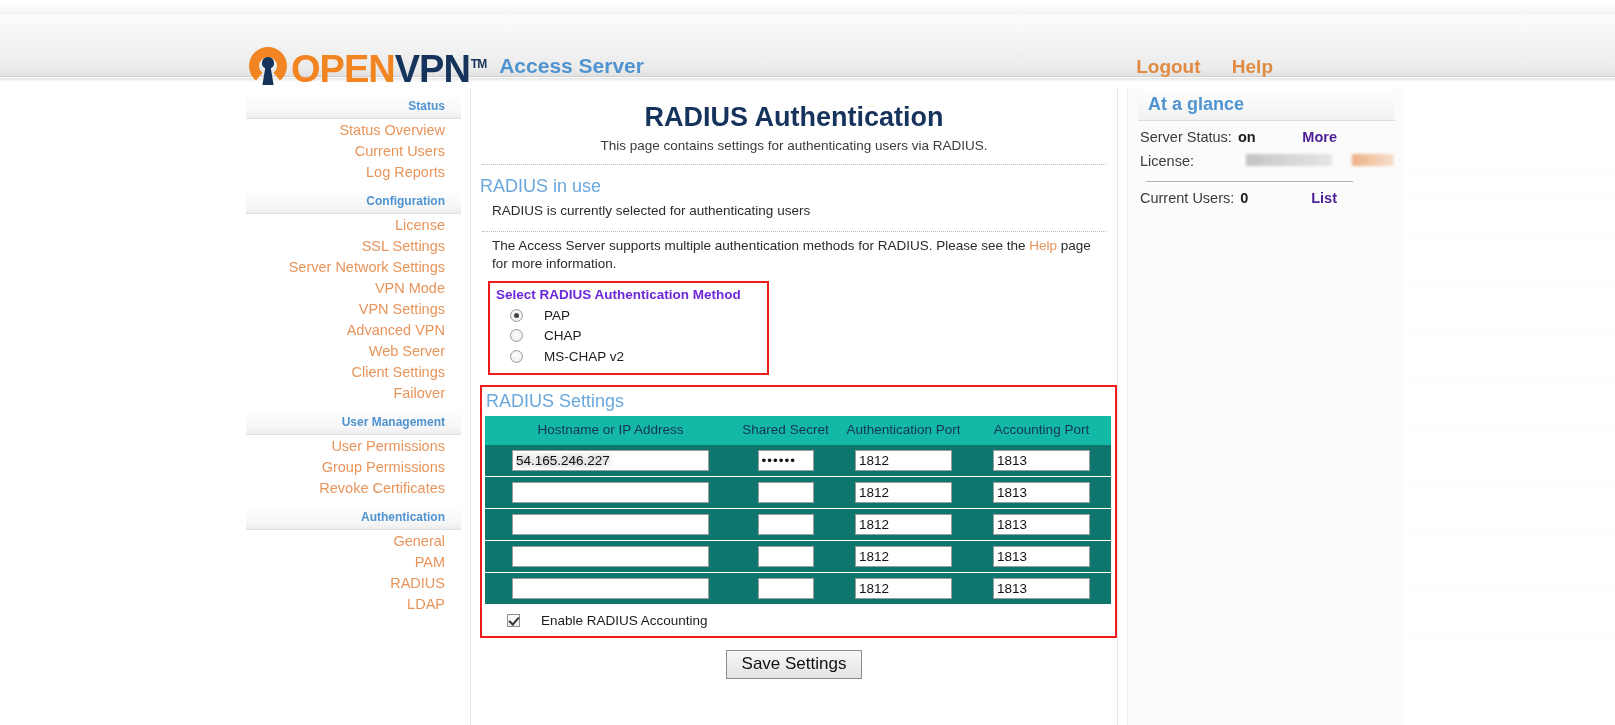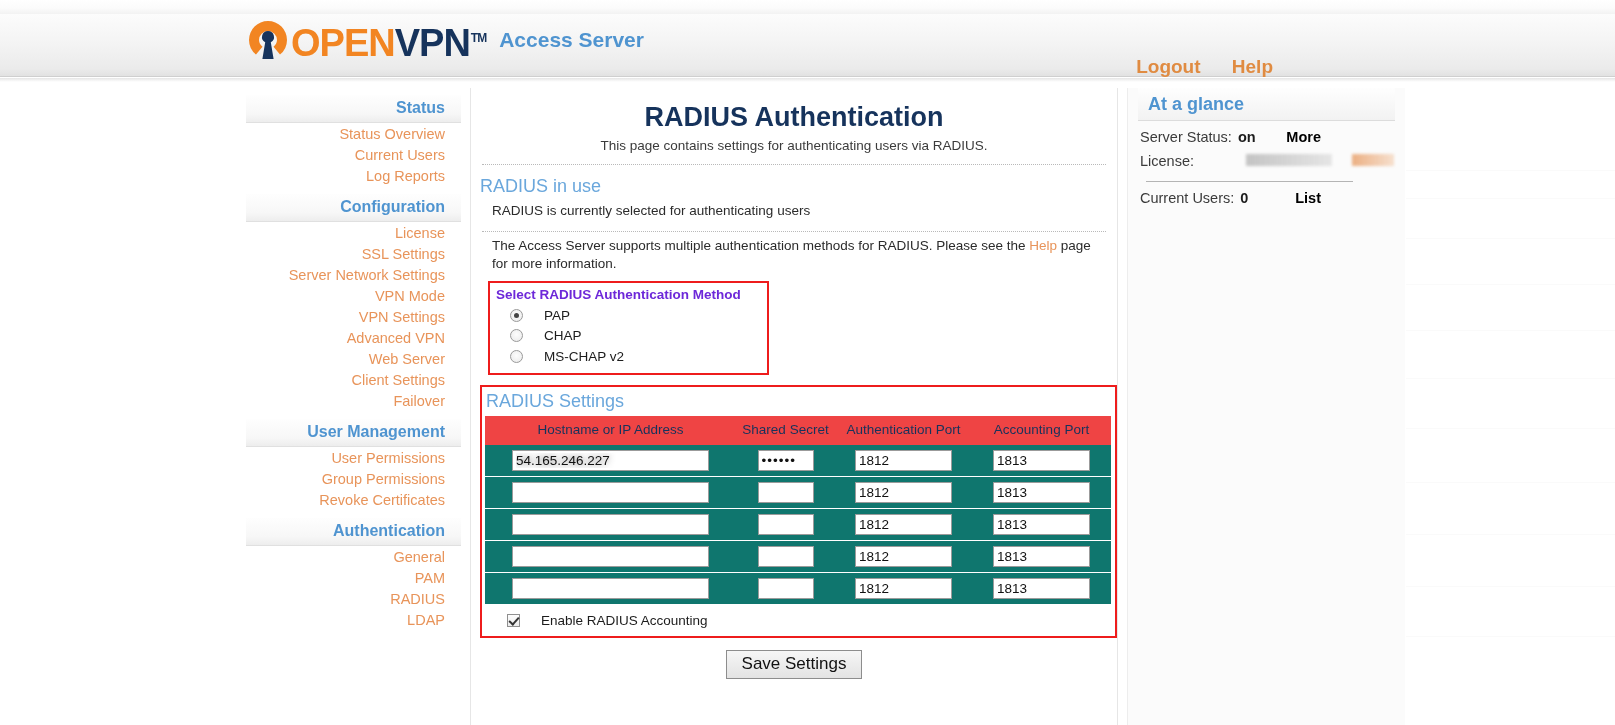--- a/index.html
+++ b/index.html
@@ -21,21 +21,21 @@
     background: linear-gradient(to bottom, #fcfcfc 0%, #f4f4f4 45%, #ebebeb 88%, #e2e2e2 100%);
     border-bottom: 1px solid #cfcfcf;
   }
   #header-shadow {
     position: absolute; left: 0; top: 78px; width: 1615px; height: 4px;
     background: linear-gradient(to bottom, rgba(0,0,0,0.10), rgba(0,0,0,0));
   }
 
   
   #logo-wrap {
-    position: absolute; left: 246px; top: 16px;
+    position: absolute; left: 246px; top: 42px;
     display: flex; align-items: center;
   }
   #logo-mark { width: 44px; height: 44px; position: relative; }
   #logo-text {
     font-size: 38px; font-weight: bold; letter-spacing: -1px;
     line-height: 44px; margin-left: 1px;
   }
   .lt-open { color: #f28522; }
   .lt-vpn  { color: #16335c; }
   #logo-tm {
@@ -55,21 +55,21 @@
   #header-links a {
     color: #e08b41; text-decoration: none; margin-left: 26px;
   }
 
   
   #sidebar {
     position: absolute; left: 246px; top: 95px; width: 215px;
     text-align: right;
   }
   .nav-section {
-    font-size: 16px; font-weight: bold; color: #4f94d0;
+    font-size: 12px; font-weight: bold; color: #4f94d0;
     padding: 4px 16px 5px 0;
     background: linear-gradient(to bottom, #fefefe 0%, #f7f7f7 70%, #ededed 100%);
     border-bottom: 1px solid #e0e0e0;
     margin-top: 8px;
   }
   .nav-section:first-child { margin-top: 0; }
   .nav-item {
     font-size: 14.5px; color: #e8945a;
     padding: 2.5px 16px 2.5px 0;
     cursor: pointer;
@@ -131,21 +131,21 @@
     border: 2px solid #ee1c1c; width: 637px; padding: 2px 0 8px 0;
   }
   #settings-head {
     font-size: 18px; color: #6aa7dc; margin: 2px 0 4px 4px; font-weight: normal;
   }
   #radius-table {
     border-collapse: collapse; width: 626px; margin-left: 3px;
     table-layout: fixed;
   }
   #radius-table th {
-    background: #ef4444; color: #16335c;
+    background: #14b8a6; color: #16335c;
     font-size: 13.5px; font-weight: normal;
     padding: 6px 2px; text-align: center; line-height: 1.25;
     border: none;
   }
   #radius-table td {
     background: #0f766e; padding: 5px 2px; text-align: center;
     border: none;
   }
   #radius-table tr.row-sep td { border-top: 1px solid #ffffff; }
   .th-host { width: 251px; }
@@ -209,21 +209,21 @@
     border-bottom: 1px solid #dcdcdc;
   }
   .glance-row {
     display: flex; align-items: baseline;
     font-size: 14.5px; color: #3b3b3b;
     margin-top: 8px; padding-left: 2px;
   }
   .glance-key { white-space: nowrap; }
   .glance-val { font-weight: bold; color: #1c1c1c; margin-left: 6px; }
   .glance-act {
-    color: #000000; font-weight: bold; margin-left: auto; margin-right: 74px;
+    color: #4c1d95; font-weight: bold; margin-left: auto; margin-right: 58px;
     text-decoration: none; cursor: pointer;
   }
   .redact-bar {
     display: inline-block; height: 12px; border-radius: 1px;
     margin-left: 6px;
     background: linear-gradient(to right, rgba(150,150,150,.55), rgba(190,190,190,.35));
     filter: blur(1.6px);
   }
   .redact-orange {
     background: linear-gradient(to right, rgba(230,150,90,.75), rgba(240,190,150,.45));

